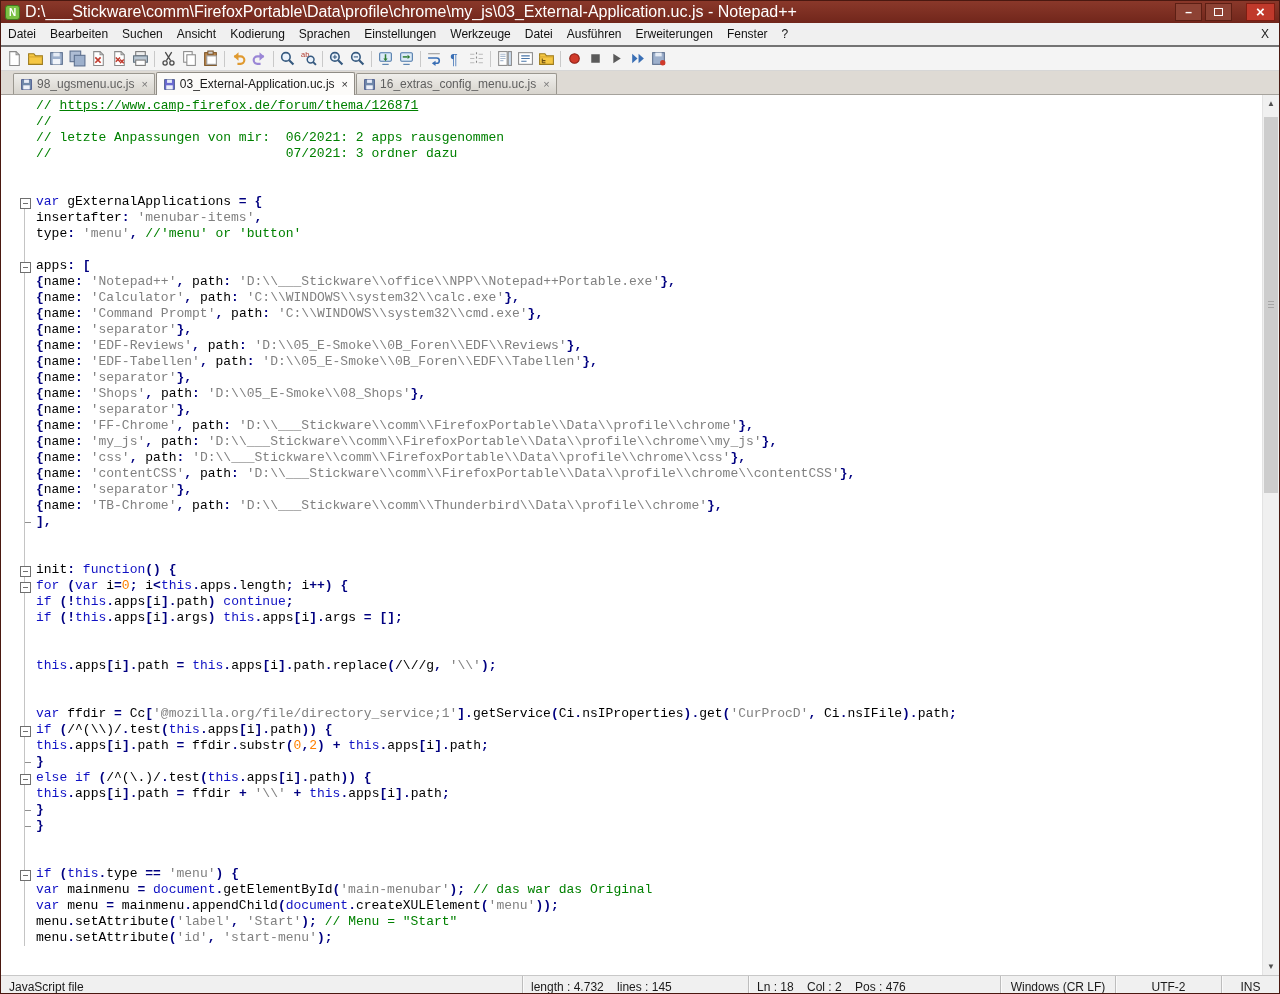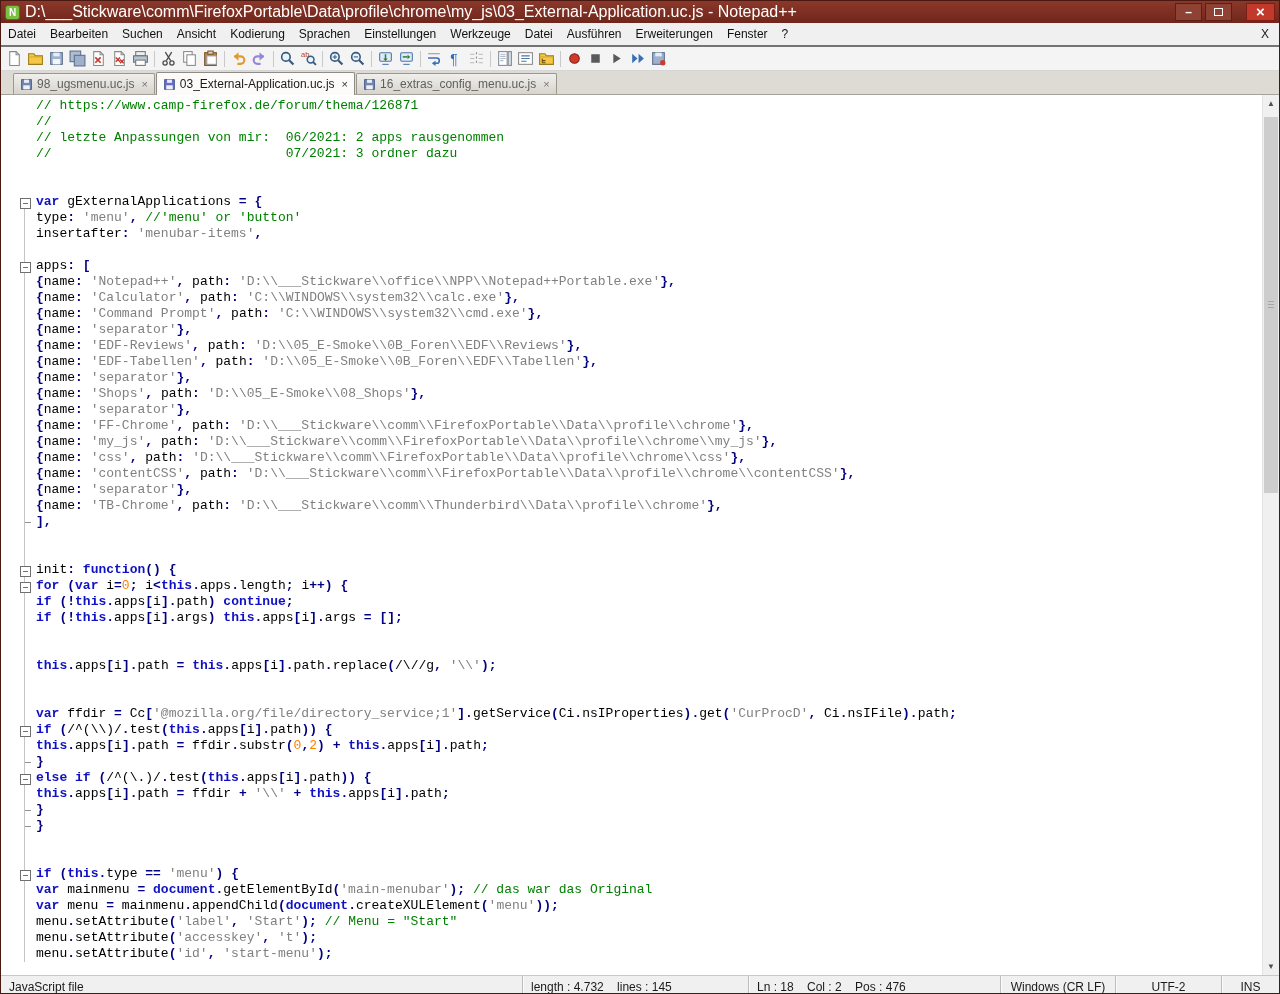--- a/index.html
+++ b/index.html
@@ -36,22 +36,22 @@
   .tab.active .tab-close{color:#333}
   
   .editor{position:relative;height:880px;background:#fff;overflow:hidden}
   .lines{position:absolute;top:0;left:0;right:17px;bottom:0;overflow:hidden;padding-top:3px}
   .line{display:flex;height:16px;font:13px/16px "Liberation Mono","DejaVu Sans Mono",monospace;white-space:pre}
   .m-bookmark{width:16px;flex:none}
   .m-fold{width:16px;flex:none;position:relative}
   .code{flex:1;min-width:0;padding-left:3px}
   .line.hl .code{background:#e3eefb}
   .tk-c{color:#008000}
-  .tk-u{color:#008000;}
-  .tk-k{color:#1011c4;font-weight:bold}
+  .tk-u{color:#008000;text-decoration:underline}
+  .tk-k{color:#1011c4;font-weight:normal}
   .tk-s{color:#808080}
   .tk-n{color:#ff8000}
   .tk-o{color:#000080;font-weight:bold}
   .tk-d{color:#000}
   .mf-line::before,.mf-open::before,.mf-end::before{content:"";position:absolute;left:7px;top:0;bottom:0;width:1px;background:#c4c4c4}
   .mf-open-first::before{content:"";position:absolute;left:7px;top:10px;bottom:0;width:1px;background:#c4c4c4}
   .mf-open::after,.mf-open-first::after{content:"";position:absolute;left:3px;top:4px;width:9px;height:9px;
        border:1px solid #6f6f6f;background-color:#fff;background-image:linear-gradient(#6f6f6f,#6f6f6f);
        background-size:5px 1px;background-position:center;background-repeat:no-repeat}
   .mf-end::after{content:"";position:absolute;left:8px;top:8px;width:6px;height:1px;background:#8f8f8f}
@@ -345,22 +345,22 @@
 
 <div class="editor">
   <div class="lines">
       <div class="line"><span class="m-bookmark"></span><span class="m-fold"></span><span class="code"><span class="tk-c">// </span><span class="tk-u">https://www.camp-firefox.de/forum/thema/126871</span></span></div>
       <div class="line"><span class="m-bookmark"></span><span class="m-fold"></span><span class="code"><span class="tk-c">//</span></span></div>
       <div class="line"><span class="m-bookmark"></span><span class="m-fold"></span><span class="code"><span class="tk-c">// letzte Anpassungen von mir:  06/2021: 2 apps rausgenommen</span></span></div>
       <div class="line"><span class="m-bookmark"></span><span class="m-fold"></span><span class="code"><span class="tk-c">//                              07/2021: 3 ordner dazu</span></span></div>
       <div class="line"><span class="m-bookmark"></span><span class="m-fold"></span><span class="code"></span></div>
       <div class="line"><span class="m-bookmark"></span><span class="m-fold"></span><span class="code"></span></div>
       <div class="line"><span class="m-bookmark"></span><span class="m-fold mf-open-first"></span><span class="code"><span class="tk-k">var</span><span class="tk-d"> gExternalApplications </span><span class="tk-o">=</span><span class="tk-d"> </span><span class="tk-o">{</span></span></div>
+      <div class="line"><span class="m-bookmark"></span><span class="m-fold mf-line"></span><span class="code"><span class="tk-d">insertafter</span><span class="tk-o">:</span><span class="tk-d"> </span><span class="tk-s">'menubar-items'</span><span class="tk-o">,</span></span></div>
       <div class="line"><span class="m-bookmark"></span><span class="m-fold mf-line"></span><span class="code"><span class="tk-d">type</span><span class="tk-o">:</span><span class="tk-d"> </span><span class="tk-s">'menu'</span><span class="tk-o">,</span><span class="tk-d"> </span><span class="tk-c">//'menu' or 'button'</span></span></div>
-      <div class="line"><span class="m-bookmark"></span><span class="m-fold mf-line"></span><span class="code"><span class="tk-d">insertafter</span><span class="tk-o">:</span><span class="tk-d"> </span><span class="tk-s">'menubar-items'</span><span class="tk-o">,</span></span></div>
       <div class="line"><span class="m-bookmark"></span><span class="m-fold mf-line"></span><span class="code"></span></div>
       <div class="line"><span class="m-bookmark"></span><span class="m-fold mf-open"></span><span class="code"><span class="tk-d">apps</span><span class="tk-o">:</span><span class="tk-d"> </span><span class="tk-o">[</span></span></div>
       <div class="line"><span class="m-bookmark"></span><span class="m-fold mf-line"></span><span class="code"><span class="tk-o">{</span><span class="tk-d">name</span><span class="tk-o">:</span><span class="tk-d"> </span><span class="tk-s">'Notepad++'</span><span class="tk-o">,</span><span class="tk-d"> path</span><span class="tk-o">:</span><span class="tk-d"> </span><span class="tk-s">'D:\\___Stickware\\office\\NPP\\Notepad++Portable.exe'</span><span class="tk-o">},</span></span></div>
       <div class="line"><span class="m-bookmark"></span><span class="m-fold mf-line"></span><span class="code"><span class="tk-o">{</span><span class="tk-d">name</span><span class="tk-o">:</span><span class="tk-d"> </span><span class="tk-s">'Calculator'</span><span class="tk-o">,</span><span class="tk-d"> path</span><span class="tk-o">:</span><span class="tk-d"> </span><span class="tk-s">'C:\\WINDOWS\\system32\\calc.exe'</span><span class="tk-o">},</span></span></div>
       <div class="line"><span class="m-bookmark"></span><span class="m-fold mf-line"></span><span class="code"><span class="tk-o">{</span><span class="tk-d">name</span><span class="tk-o">:</span><span class="tk-d"> </span><span class="tk-s">'Command Prompt'</span><span class="tk-o">,</span><span class="tk-d"> path</span><span class="tk-o">:</span><span class="tk-d"> </span><span class="tk-s">'C:\\WINDOWS\\system32\\cmd.exe'</span><span class="tk-o">},</span></span></div>
       <div class="line"><span class="m-bookmark"></span><span class="m-fold mf-line"></span><span class="code"><span class="tk-o">{</span><span class="tk-d">name</span><span class="tk-o">:</span><span class="tk-d"> </span><span class="tk-s">'separator'</span><span class="tk-o">},</span></span></div>
       <div class="line"><span class="m-bookmark"></span><span class="m-fold mf-line"></span><span class="code"><span class="tk-o">{</span><span class="tk-d">name</span><span class="tk-o">:</span><span class="tk-d"> </span><span class="tk-s">'EDF-Reviews'</span><span class="tk-o">,</span><span class="tk-d"> path</span><span class="tk-o">:</span><span class="tk-d"> </span><span class="tk-s">'D:\\05_E-Smoke\\0B_Foren\\EDF\\Reviews'</span><span class="tk-o">},</span></span></div>
       <div class="line"><span class="m-bookmark"></span><span class="m-fold mf-line"></span><span class="code"><span class="tk-o">{</span><span class="tk-d">name</span><span class="tk-o">:</span><span class="tk-d"> </span><span class="tk-s">'EDF-Tabellen'</span><span class="tk-o">,</span><span class="tk-d"> path</span><span class="tk-o">:</span><span class="tk-d"> </span><span class="tk-s">'D:\\05_E-Smoke\\0B_Foren\\EDF\\Tabellen'</span><span class="tk-o">},</span></span></div>
       <div class="line"><span class="m-bookmark"></span><span class="m-fold mf-line"></span><span class="code"><span class="tk-o">{</span><span class="tk-d">name</span><span class="tk-o">:</span><span class="tk-d"> </span><span class="tk-s">'separator'</span><span class="tk-o">},</span></span></div>
       <div class="line"><span class="m-bookmark"></span><span class="m-fold mf-line"></span><span class="code"><span class="tk-o">{</span><span class="tk-d">name</span><span class="tk-o">:</span><span class="tk-d"> </span><span class="tk-s">'Shops'</span><span class="tk-o">,</span><span class="tk-d"> path</span><span class="tk-o">:</span><span class="tk-d"> </span><span class="tk-s">'D:\\05_E-Smoke\\08_Shops'</span><span class="tk-o">},</span></span></div>
@@ -390,21 +390,20 @@
       <div class="line"><span class="m-bookmark"></span><span class="m-fold mf-open"></span><span class="code"><span class="tk-k">else</span><span class="tk-d"> </span><span class="tk-k">if</span><span class="tk-d"> </span><span class="tk-o">(</span><span class="tk-d">/^(\.)/</span><span class="tk-o">.</span><span class="tk-d">test</span><span class="tk-o">(</span><span class="tk-k">this</span><span class="tk-o">.</span><span class="tk-d">apps</span><span class="tk-o">[</span><span class="tk-d">i</span><span class="tk-o">].</span><span class="tk-d">path</span><span class="tk-o">))</span><span class="tk-d"> </span><span class="tk-o">{</span></span></div>
       <div class="line"><span class="m-bookmark"></span><span class="m-fold mf-line"></span><span class="code"><span class="tk-k">this</span><span class="tk-o">.</span><span class="tk-d">apps</span><span class="tk-o">[</span><span class="tk-d">i</span><span class="tk-o">].</span><span class="tk-d">path </span><span class="tk-o">=</span><span class="tk-d"> ffdir </span><span class="tk-o">+</span><span class="tk-d"> </span><span class="tk-s">'\\'</span><span class="tk-d"> </span><span class="tk-o">+</span><span class="tk-d"> </span><span class="tk-k">this</span><span class="tk-o">.</span><span class="tk-d">apps</span><span class="tk-o">[</span><span class="tk-d">i</span><span class="tk-o">].</span><span class="tk-d">path</span><span class="tk-o">;</span></span></div>
       <div class="line"><span class="m-bookmark"></span><span class="m-fold mf-end"></span><span class="code"><span class="tk-o">}</span></span></div>
       <div class="line"><span class="m-bookmark"></span><span class="m-fold mf-end"></span><span class="code"><span class="tk-o">}</span></span></div>
       <div class="line"><span class="m-bookmark"></span><span class="m-fold mf-line"></span><span class="code"></span></div>
       <div class="line"><span class="m-bookmark"></span><span class="m-fold mf-line"></span><span class="code"></span></div>
       <div class="line"><span class="m-bookmark"></span><span class="m-fold mf-open"></span><span class="code"><span class="tk-k">if</span><span class="tk-d"> </span><span class="tk-o">(</span><span class="tk-k">this</span><span class="tk-o">.</span><span class="tk-d">type </span><span class="tk-o">==</span><span class="tk-d"> </span><span class="tk-s">'menu'</span><span class="tk-o">)</span><span class="tk-d"> </span><span class="tk-o">{</span></span></div>
       <div class="line"><span class="m-bookmark"></span><span class="m-fold mf-line"></span><span class="code"><span class="tk-k">var</span><span class="tk-d"> mainmenu </span><span class="tk-o">=</span><span class="tk-d"> </span><span class="tk-k">document</span><span class="tk-o">.</span><span class="tk-d">getElementById</span><span class="tk-o">(</span><span class="tk-s">'main-menubar'</span><span class="tk-o">);</span><span class="tk-d"> </span><span class="tk-c">// das war das Original</span></span></div>
       <div class="line"><span class="m-bookmark"></span><span class="m-fold mf-line"></span><span class="code"><span class="tk-k">var</span><span class="tk-d"> menu </span><span class="tk-o">=</span><span class="tk-d"> mainmenu</span><span class="tk-o">.</span><span class="tk-d">appendChild</span><span class="tk-o">(</span><span class="tk-k">document</span><span class="tk-o">.</span><span class="tk-d">createXULElement</span><span class="tk-o">(</span><span class="tk-s">'menu'</span><span class="tk-o">));</span></span></div>
       <div class="line"><span class="m-bookmark"></span><span class="m-fold mf-line"></span><span class="code"><span class="tk-d">menu</span><span class="tk-o">.</span><span class="tk-d">setAttribute</span><span class="tk-o">(</span><span class="tk-s">'label'</span><span class="tk-o">,</span><span class="tk-d"> </span><span class="tk-s">'Start'</span><span class="tk-o">);</span><span class="tk-d"> </span><span class="tk-c">// Menu = "Start"</span></span></div>
-      <div class="line"><span class="m-bookmark"></span><span class="m-fold mf-line"></span><span class="code"><span class="tk-d">menu</span><span class="tk-o">.</span><span class="tk-d">setAttribute</span><span class="tk-o">(</span><span class="tk-s">'accesskey'</span><span class="tk-o">,</span><span class="tk-d"> </span><span class="tk-s">'t'</span><span class="tk-o">);</span></span></div>
       <div class="line"><span class="m-bookmark"></span><span class="m-fold mf-line"></span><span class="code"><span class="tk-d">menu</span><span class="tk-o">.</span><span class="tk-d">setAttribute</span><span class="tk-o">(</span><span class="tk-s">'id'</span><span class="tk-o">,</span><span class="tk-d"> </span><span class="tk-s">'start-menu'</span><span class="tk-o">);</span></span></div>
     </div>
   <div class="vscroll">
     <div class="sb-arrow up">▲</div>
     <div class="sb-thumb">
         <div class="sb-grip"></div>
       </div>
     <div class="sb-arrow down">▼</div>
   </div>
 </div>

